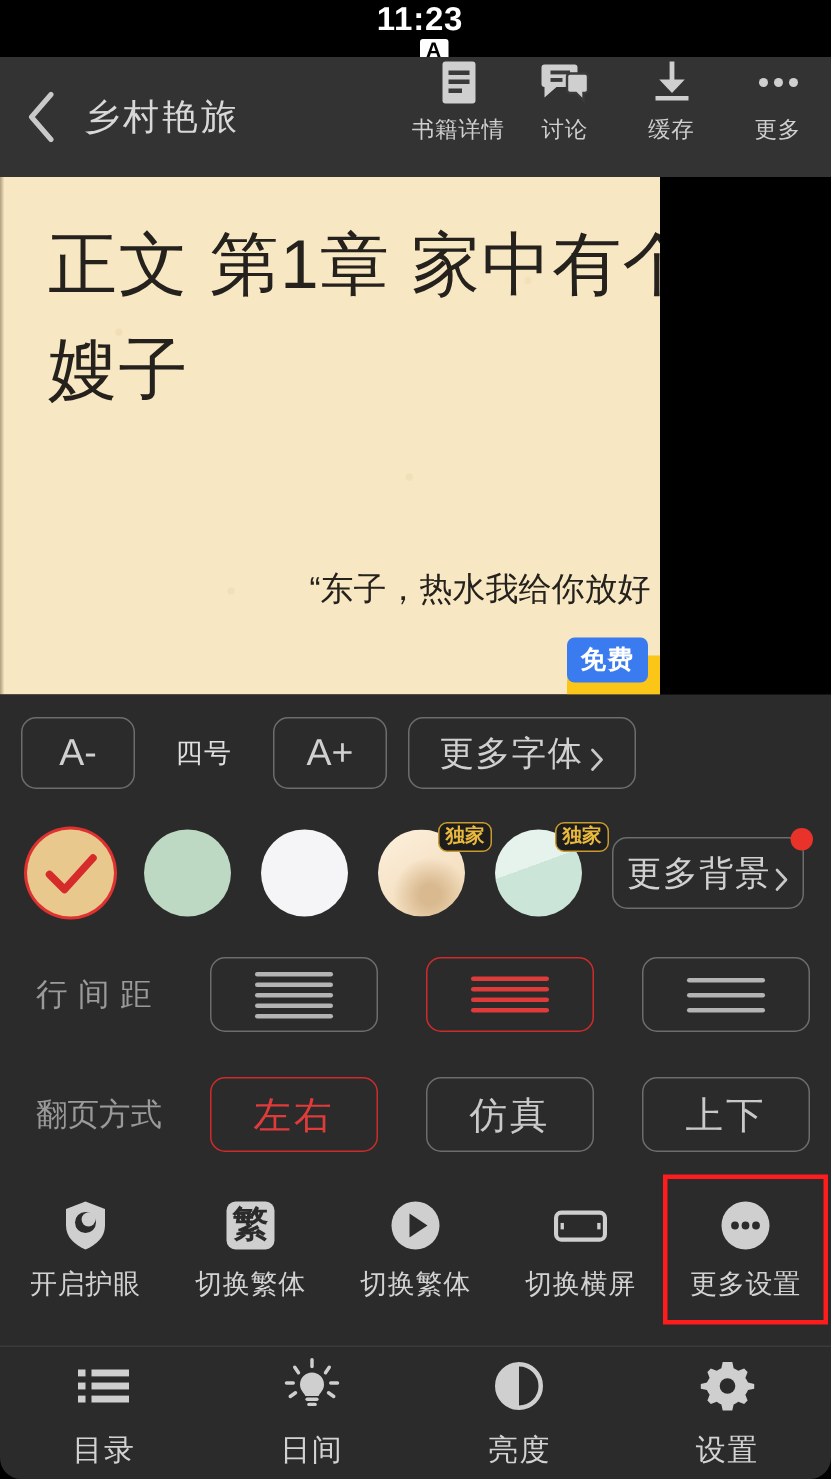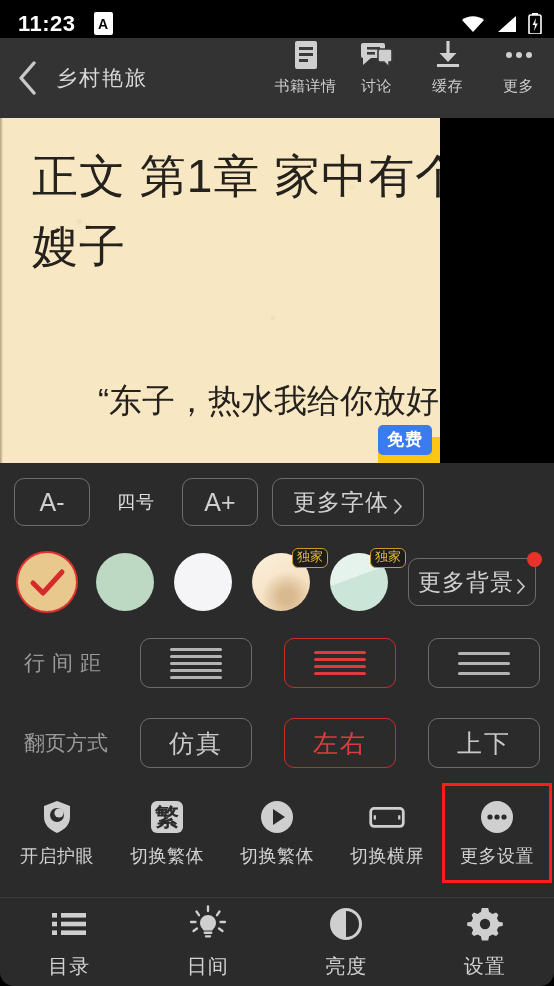--- a/index.html
+++ b/index.html
@@ -8,21 +8,22 @@
     background: #000;
     font-family: "Liberation Sans", "DejaVu Sans", sans-serif;
     overflow: hidden;
   }
   #app { position: relative; width: 554px; height: 986px; background: #000; }
 
   
   .statusbar {
     position: absolute; top: 0; left: 0; width: 554px; height: 38px;
     background: #000; display: flex; align-items: center;
-    padding: 9px 12px 0 18px;
+    padding: 0 12px 0 18px;
+    flex-direction: column;
   }
   .status-time { color: #fff; font-size: 22px; font-weight: bold; letter-spacing: .5px; }
   .status-notif {
     margin-left: 18px; width: 19px; height: 23px; background: #fff;
     border-radius: 2px; color: #000; font-size: 14px; font-weight: bold;
     display: flex; align-items: center; justify-content: center; line-height: 1;
   }
   .status-right { margin-left: auto; display: flex; align-items: center; gap: 11px; }
   .ic-wifi { width: 24px; height: 18px; }
   .ic-signal { width: 21px; height: 18px; }
@@ -30,21 +31,21 @@
 
   
   .topbar {
     position: absolute; top: 38px; left: 0; width: 554px; height: 80px;
     background: #333333; display: flex; align-items: center;
   }
   .back-btn {
     width: 54px; height: 80px; display: flex; align-items: center; justify-content: center;
   }
   .back-chev { width: 20px; height: 34px; }
-  .book-title { color: #d8d8d8; font-size: 21px; letter-spacing: 2px; margin-left: 2px; }
+  .book-title { color: #d8d8d8; font-size: 24px; letter-spacing: 2px; margin-left: 2px; }
   .topbar-actions { margin-left: auto; display: flex; align-items: flex-start; height: 80px; padding-top: 0; }
   .tb-item {
     width: 71px; display: flex; flex-direction: column; align-items: center; gap: 5px;
   }
   .tb-ic { height: 34px; display: flex; align-items: center; justify-content: center; }
   .tb-label { color: #cfcfcf; font-size: 15px; letter-spacing: .5px; }
 
   
   .reader {
     position: absolute; top: 118px; left: 0; width: 440px; height: 345px;
@@ -60,21 +61,21 @@
     content: ""; position: absolute; left: 0; top: 0; width: 3px; height: 100%;
     background: linear-gradient(to right, rgba(90,70,40,.45), rgba(90,70,40,0));
   }
   .chapter-title {
     position: absolute; left: 32px; top: 24px; width: 500px;
     color: #25211c; font-size: 46px; line-height: 1.52; letter-spacing: 1px;
     white-space: pre-wrap;
   }
   .body-text {
     position: absolute; left: 32px; top: 258px; width: 510px;
-    color: #25211c; font-size: 33px; line-height: 1.5; text-indent: 66px;
+    color: #25211c; font-size: 22px; line-height: 1.5; text-indent: 66px; text-align: center;
   }
   .ad-pill {
     position: absolute; left: 378px; bottom: -10px; width: 190px; height: 36px;
     background: #fbc617; border-radius: 18px 18px 0 0;
   }
   .free-badge {
     position: absolute; right: 8px; bottom: 8px;
     background: #3a7bf0; color: #fff; font-size: 17px; font-weight: bold;
     padding: 3px 9px 4px; border-radius: 5px; letter-spacing: 1px;
   }
@@ -109,21 +110,21 @@
   
   .row-bg { height: 82px; padding: 0 18px; gap: 20px; }
   .swatch {
     width: 58px; height: 58px; border-radius: 50%; position: relative; flex: none;
     background-size: cover;
   }
   .swatch.sel { box-shadow: 0 0 0 2px #e03131; }
   .check { position: absolute; inset: 0; }
   .ex-badge {
     position: absolute; top: -5px; right: -18px;
-    background: #1d1d1d; color: #e8b93d; font-size: 13px; font-weight: normal;
+    background: #1d1d1d; color: #e8b93d; font-size: 13px; font-weight: bold;
     border: 1px solid #c99a2e; border-radius: 6px; padding: 1px 4px 2px;
     letter-spacing: 0px; line-height: 1.15;
   }
   .btn-more-bg {
     width: 150px; height: 48px; font-size: 23px; margin-left: auto; position: relative;
     letter-spacing: 1px;
   }
   .red-dot {
     position: absolute; top: -7px; right: -7px; width: 15px; height: 15px;
     border-radius: 50%; background: #e8322a;
@@ -325,22 +326,22 @@
         <span class="lines" style="gap:7px">
             <i></i>
             <i></i>
             <i></i>
           </span>
       </div>
     </div>
 
     <div class="row row-opt">
       <span class="row-label ntight">翻页方式</span>
+      <div class="opt-btn active">左右</div>
       <div class="opt-btn">仿真</div>
-      <div class="opt-btn active">左右</div>
       <div class="opt-btn">上下</div>
     </div>
 
     <div class="row row-tools">
       <div class="tool">
         <span class="tool-ic">
           <svg viewBox="0 0 36 36" width="36" height="36">
             <path d="M18 2 L31 7 V18 C31 26 25 31 18 34 C11 31 5 26 5 18 V7 Z" fill="#cfcfcf"></path>
             <circle cx="18" cy="16" r="7" fill="#2b2b2b"></circle>
             <circle cx="20" cy="14" r="4.6" fill="#cfcfcf"></circle>

